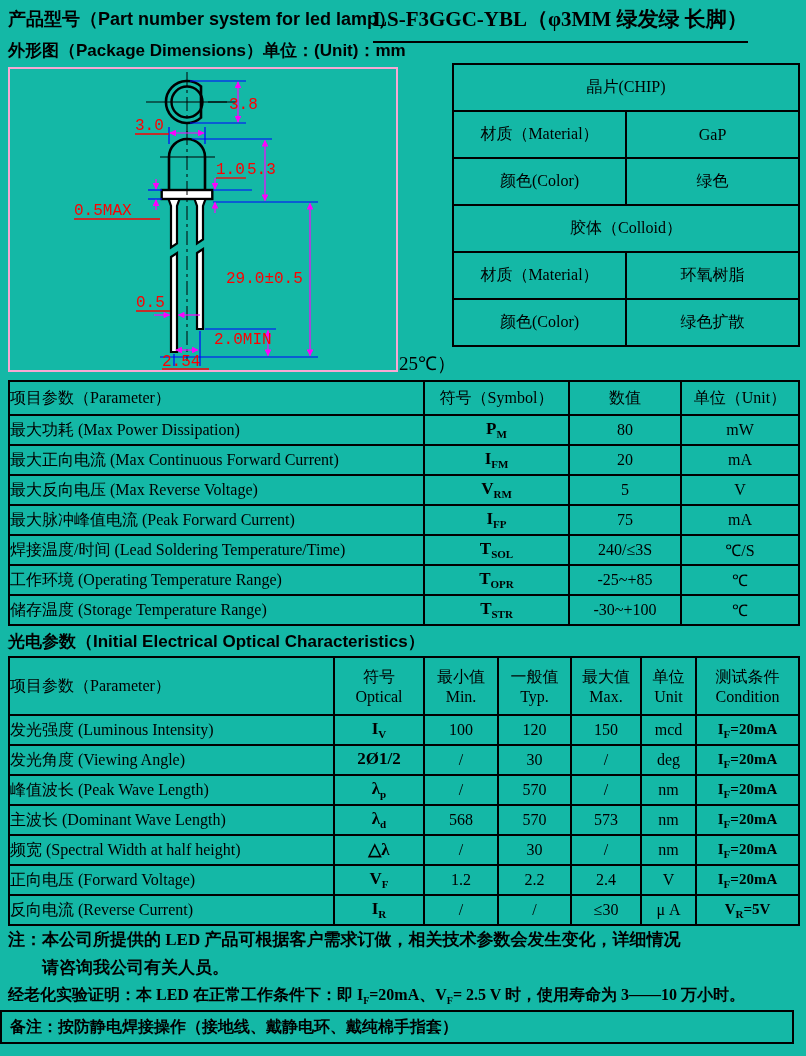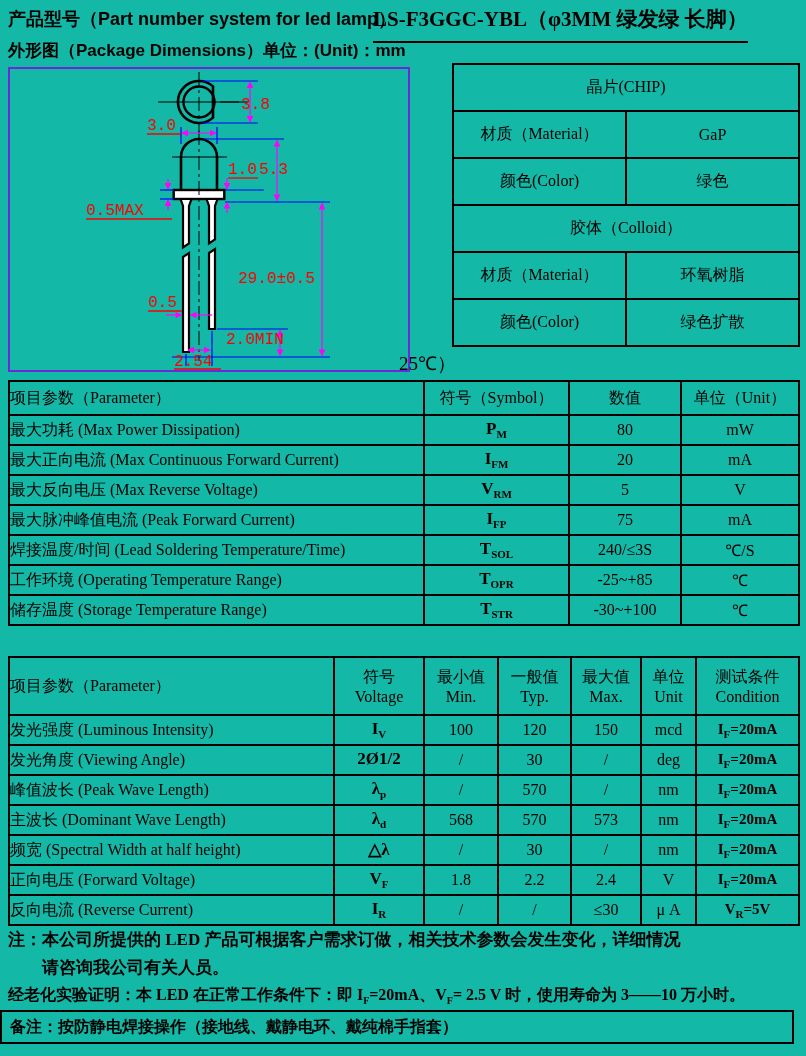--- a/index.html
+++ b/index.html
@@ -3,21 +3,21 @@
 <meta charset="utf-8">
 <style>
   html,body{margin:0;padding:0;background:#fff;}
   .page{position:relative;width:806px;height:1056px;background:#14b8a6;color:#000;
         font-family:"Liberation Serif",serif;overflow:hidden;}
   .abs{position:absolute;}
   .hdr1{top:7px;left:8px;font-family:"Liberation Sans",sans-serif;font-weight:bold;font-size:18px;white-space:nowrap;}
   .model{top:5px;left:373px;font-family:"Liberation Serif",serif;font-weight:bold;font-size:21px;
          border-bottom:2.5px solid #000;padding-bottom:8px;white-space:nowrap;}
   .hdr2{top:39px;left:8px;font-family:Liberation Sans, sans-serif;font-weight:bold;font-size:17px;white-space:nowrap;}
-  .drawing-box{left:8px;top:67px;width:386px;height:301px;border:2px solid #6d28d9;padding-left:12px;}
+  .drawing-box{left:8px;top:67px;width:386px;height:301px;border:2px solid #f9a8d4;}
   .ta-tail{left:399px;top:350px;font-size:19px;font-family:"Liberation Serif",serif;text-align:center;}
   table{border-collapse:collapse;table-layout:fixed;position:absolute;}
   td,th{border:2px solid #000;font-size:16px;font-weight:normal;overflow:hidden;
         text-align:center;vertical-align:middle;padding:0;}
   .chip-table{left:452px;top:63px;width:346px;font-size:17px;}
   .chip-table tr{height:47px;}
   .limits-table{left:8px;top:380px;width:790px;}
   .limits-table tr{height:30px;}
   .limits-table tr.hd{height:34px;}
   .optical-table{left:8px;top:656px;width:790px;}
@@ -205,37 +205,38 @@
     </tr>
     <tr>
       <td class="pl">储存温度 (Storage Temperature Range)</td>
       <td><span class="sym"><span>T</span><sub>STR</sub></span></td>
       <td>-30~+100</td>
       <td>℃</td>
     </tr>
   </tbody>
     </table>
 
+  <div class="abs optical-title">光电参数（Initial Electrical Optical Characteristics）</div>
 
   <table class="optical-table">
     <colgroup>
         <col style="width:325px">
         <col style="width:90px">
         <col style="width:74px">
         <col style="width:73px">
         <col style="width:70px">
         <col style="width:55px">
         <col style="width:103px">
       </colgroup>
     <tbody>
         <tr class="hd">
       <th class="pl">项目参数（Parameter）</th>
       <th>
             <div>符号</div>
-            <div>Voltage</div>
+            <div>Optical</div>
           </th>
       <th>
             <div>最小值</div>
             <div>Min.</div>
           </th>
       <th>
             <div>一般值</div>
             <div>Typ.</div>
           </th>
       <th>
@@ -292,21 +293,21 @@
       <td><span class="sym"><span>△λ</span><sub></sub></span></td>
       <td>/</td>
       <td>30</td>
       <td>/</td>
       <td>nm</td>
       <td><span class="cond"><span>I</span><sub>F</sub><span>=20mA</span></span></td>
     </tr>
     <tr>
       <td class="pl">正向电压 (Forward Voltage)</td>
       <td><span class="sym"><span>V</span><sub>F</sub></span></td>
-      <td>1.8</td>
+      <td>1.2</td>
       <td>2.2</td>
       <td>2.4</td>
       <td>V</td>
       <td><span class="cond"><span>I</span><sub>F</sub><span>=20mA</span></span></td>
     </tr>
     <tr>
       <td class="pl">反向电流 (Reverse Current)</td>
       <td><span class="sym"><span>I</span><sub>R</sub></span></td>
       <td>/</td>
       <td>/</td>

